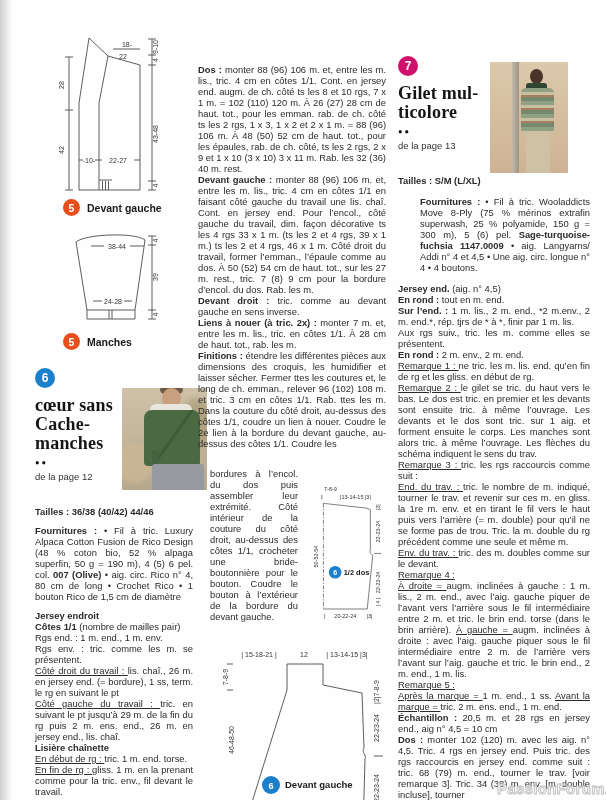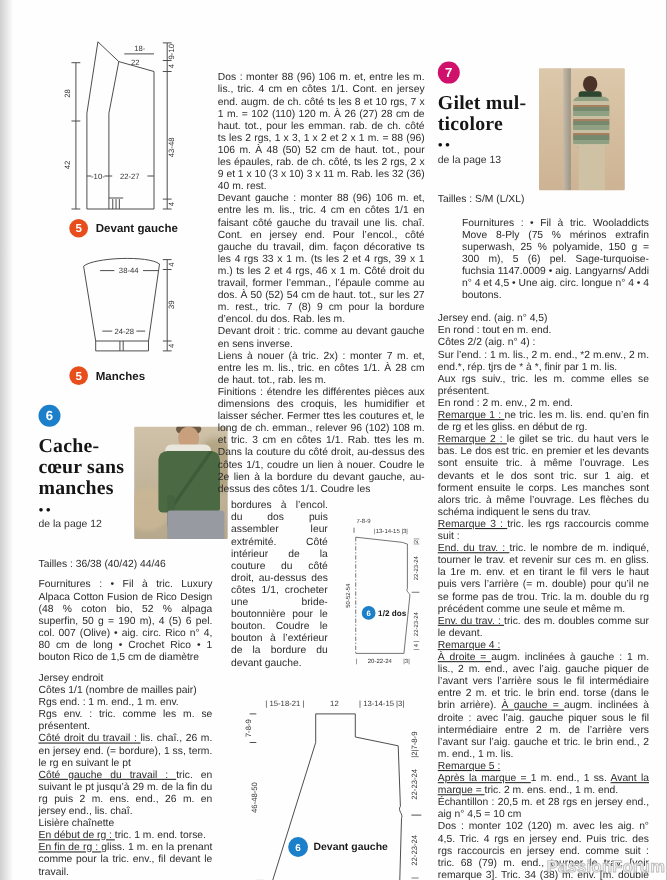--- a/index.html
+++ b/index.html
@@ -5,42 +5,42 @@
   html,body{margin:0;padding:0;background:#888;}
   .page{width:606px;height:800px;position:relative;background:#fefefe;overflow:hidden;
         font-family:"Liberation Sans",sans-serif;color:#2b2b2b;}
   .edge-shade{position:absolute;left:0;top:0;width:12px;height:100%;
         background:linear-gradient(90deg,rgba(150,150,150,.45),rgba(255,255,255,0));}
   .col{position:absolute;}
   .col1{left:35px;top:34px;width:158px;}
   .col2{left:198px;top:64px;width:188px;}
   .col3{left:398px;top:56px;width:192px;}
   .para{margin:0;font-size:9.4px;line-height:11px;text-align:justify;}
-  .para .b{font-weight:normal;}
+  .para .b{font-weight:bold;}
   .para .u{text-decoration:underline;}
   .para.gap{margin-top:10px;}
   .caption{display:flex;align-items:center;gap:7px;margin:3px 0 0 28px;}
   .caption .cap-label{font-weight:bold;font-size:10.5px;color:#1a1a1a;}
   .badge{width:20px;height:20px;border-radius:50%;color:#fff;font-weight:bold;
          display:flex;align-items:center;justify-content:center;font-size:12px;flex:0 0 auto;}
   .badge.sm{width:17px;height:17px;font-size:10.5px;}
   .badge.o{background:#e84e1b;}
   .badge.bl{background:#1c7fc9;}
   .badge.pk{background:#d0116b;}
   .sec-head{margin-top:18px;}
   .sec-title{font-family:"Liberation Serif",serif;font-weight:bold;font-size:18px;
              line-height:19px;color:#151515;letter-spacing:.2px;margin-top:8px;}
   .dots{font-size:7.5px;letter-spacing:2px;margin-top:5px;color:#111;}
   .pageref{font-size:9.5px;color:#333;margin-top:4px;}
   .mt12{margin-top:24px;} .mt10{margin-top:10px;margin-left:22px;} .mt8{margin-top:8px;} .mt14{margin-top:14px;}
   svg{display:block;}
   svg text{font-family:"Liberation Sans",sans-serif;font-size:7px;fill:#333;}
   svg .cap{font-size:9.5px;font-weight:bold;fill:#1a1a1a;}
   svg .bnum{font-size:9px;font-weight:bold;fill:#fff;}
-  .wrap-row{display:flex;gap:16px;margin-top:4px;}
+  .wrap-row{display:flex;gap:16px;margin-top:19px;}
   .wrap-row .narrow{width:88px;margin-left:12px;flex:0 0 auto;}
   .photo{position:absolute;overflow:hidden;border-radius:1px;}
   .photo1{left:122px;top:388px;width:85px;height:102px;background:linear-gradient(180deg,#cfc2a9,#b6a88c);}
   .photo1 .blob1{position:absolute;left:-8px;top:55px;width:40px;height:40px;border-radius:50%;background:#cbb795;opacity:.8;filter:blur(2px);}
   .photo1 .blob2{position:absolute;right:-6px;top:10px;width:34px;height:50px;border-radius:50%;background:#a3946f;opacity:.6;filter:blur(3px);}
   .photo1 .head{position:absolute;left:40px;top:0px;width:19px;height:20px;border-radius:50% 50% 45% 45%;background:#c9a07d;}
   .photo1 .hair{position:absolute;left:38px;top:-4px;width:23px;height:12px;border-radius:50%;background:#6d5a45;}
   .photo1 .shirt{position:absolute;left:28px;top:16px;width:42px;height:22px;border-radius:6px;background:#e9e6dd;}
   .photo1 .vest{position:absolute;left:22px;top:22px;width:56px;height:56px;border-radius:8px 8px 4px 4px;
         background:linear-gradient(125deg,#4b6a44 48%,#3f5c39 49% 52%,#4b6a44 53%);}
@@ -128,22 +128,22 @@
       <text x="123" y="84.5" text-anchor="middle" transform="rotate(-90 123 84.5)">4</text>
     </svg>
     <div class="caption">
       <div class="badge o sm">5</div>
       <span class="cap-label">Manches</span>
     </div>
 
     <div class="sec-head">
       <div class="badge bl">6</div>
       <div class="sec-title">
+        <div>cœur sans</div>
         <div>Cache-</div>
-        <div>cœur sans</div>
         <div>manches</div>
       </div>
       <div class="dots">●●</div>
       <div class="pageref">de la page 12</div>
     </div>
 
     <div class="mt12">
         <p class="para"><span class="b">Tailles : 36/38 (40/42) 44/46</span></p>
       </div>
     <div class="mt8">
@@ -248,21 +248,20 @@
     </div>
     <div class="mt12" style="width:100px">
         <p class="para"><span class="b">Tailles : S/M (L/XL)</span></p>
       </div>
     <div class="mt10">
         <p class="para"><span class="b">Fournitures : </span><span>• Fil à tric. Wooladdicts Move 8-Ply (75 % mérinos extrafin superwash, 25 % polyamide, 150 g = 300 m), 5 (6) pel. </span><span class="b">Sage-turquoise-fuchsia 1147.0009</span><span> • aig. Langyarns/ Addi n° 4 et 4,5 • Une aig. circ. longue n° 4 • 4 boutons.</span></p>
       </div>
     <div>
         <p class="para gap"><span class="b">Jersey end. </span><span>(aig. n° 4,5)</span></p>
         <p class="para"><span class="b">En rond : </span><span>tout en m. end.</span></p>
-        <p class="para"><span class="b">Côtes 2/2 </span><span>(aig. n° 4) :</span></p>
         <p class="para"><span class="b">Sur l’end. : </span><span>1 m. lis., 2 m. end., *2 m.env., 2 m. end.*, rép. tjrs de * à *, finir par 1 m. lis.</span></p>
         <p class="para"><span>Aux rgs suiv., tric. les m. comme elles se présentent.</span></p>
         <p class="para"><span class="b">En rond : </span><span>2 m. env., 2 m. end.</span></p>
         <p class="para"><span class="u">Remarque 1 : </span><span>ne tric. les m. lis. end. qu’en fin de rg et les gliss. en début de rg.</span></p>
         <p class="para"><span class="u">Remarque 2 : </span><span>le gilet se tric. du haut vers le bas. Le dos est tric. en premier et les devants sont ensuite tric. à même l’ouvrage. Les devants et le dos sont tric. sur 1 aig. et forment ensuite le corps. Les manches sont alors tric. à même l’ouvrage. Les flèches du schéma indiquent le sens du trav.</span></p>
         <p class="para"><span class="u">Remarque 3 : </span><span>tric. les rgs raccourcis comme suit :</span></p>
         <p class="para"><span class="u">End. du trav. : </span><span>tric. le nombre de m. indiqué, tourner le trav. et revenir sur ces m. en gliss. la 1re m. env. et en tirant le fil vers le haut puis vers l’arrière (= m. double) pour qu’il ne se forme pas de trou. Tric. la m. double du rg précédent comme une seule et même m.</span></p>
         <p class="para"><span class="u">Env. du trav. : </span><span>tric. des m. doubles comme sur le devant.</span></p>
         <p class="para"><span class="u">Remarque 4 :</span></p>
         <p class="para"><span class="u">À droite = </span><span>augm. inclinées à gauche : 1 m. lis., 2 m. end., avec l’aig. gauche piquer de l’avant vers l’arrière sous le fil intermédiaire entre 2 m. et tric. le brin end. torse (dans le brin arrière). </span><span class="u">À gauche = </span><span>augm. inclinées à droite : avec l’aig. gauche piquer sous le fil intermédiaire entre 2 m. de l’arrière vers l’avant sur l’aig. gauche et tric. le brin end., 2 m. end., 1 m. lis.</span></p>

